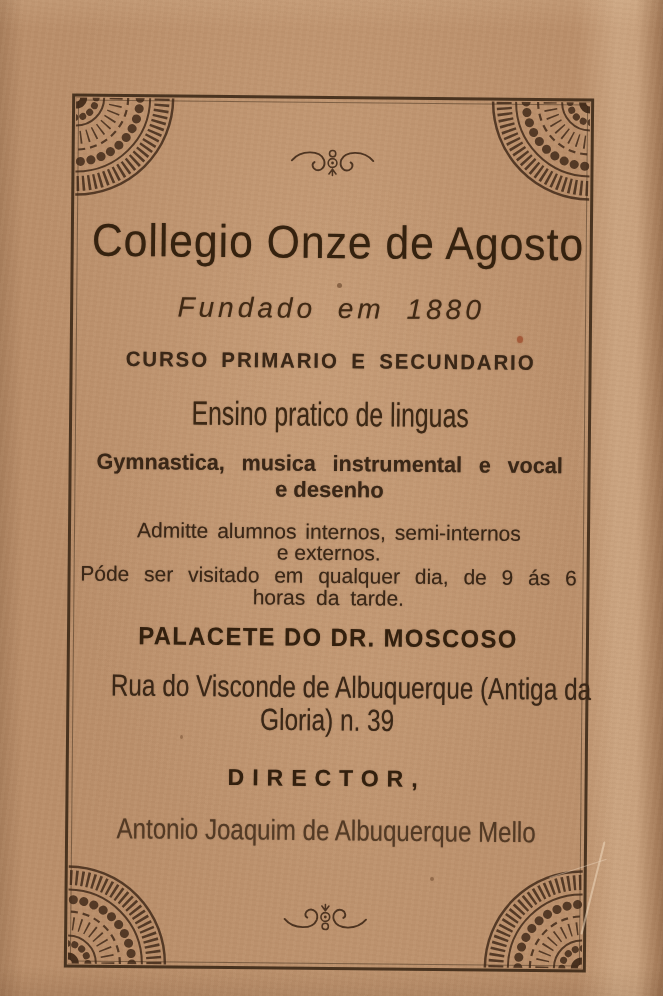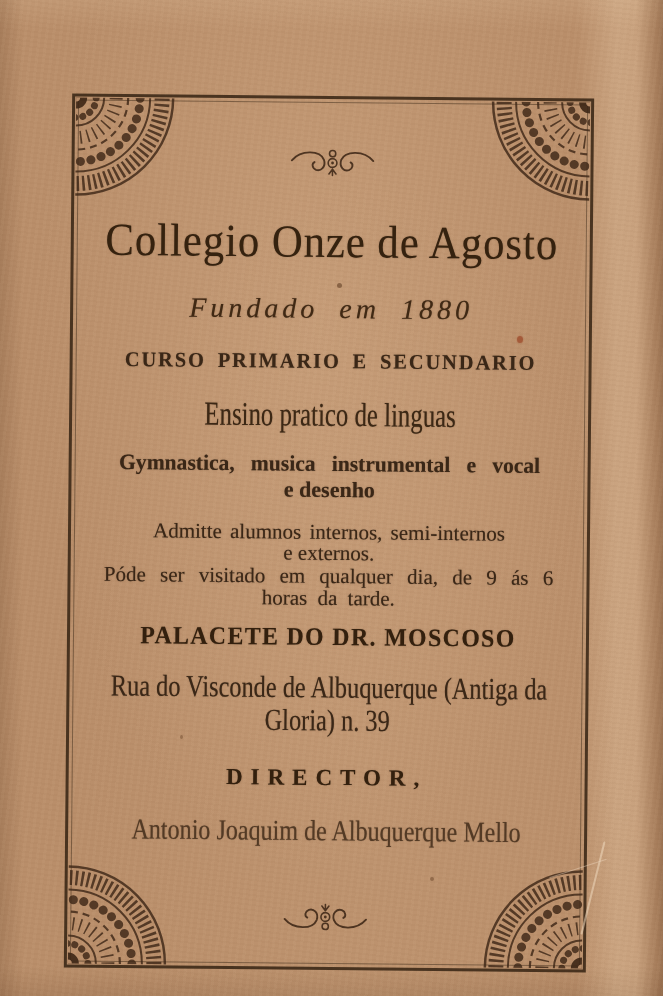--- a/index.html
+++ b/index.html
@@ -7,21 +7,21 @@
     position:relative;width:663px;height:996px;overflow:hidden;
     background-color:#b98e6a;
     background-image:
       repeating-linear-gradient(7deg, rgba(120,80,45,.045) 0 2px, rgba(0,0,0,0) 2px 5px),
       repeating-linear-gradient(97deg, rgba(238,208,172,.05) 0 3px, rgba(0,0,0,0) 3px 7px),
       radial-gradient(ellipse at 48% 33%, rgba(224,186,148,.30), rgba(224,186,148,0) 58%),
       radial-gradient(ellipse at 55% 75%, rgba(214,176,138,.18), rgba(214,176,138,0) 55%),
       linear-gradient(90deg, rgba(94,58,32,.20) 0, rgba(94,58,32,0) 3.5%, rgba(94,58,32,0) 87%,
         rgba(235,206,172,.34) 93%, rgba(235,206,172,.30) 96%, rgba(94,58,32,.22) 99.2%, rgba(80,48,26,.30) 100%),
     	linear-gradient(0deg, rgba(94,58,32,.16) 0, rgba(94,58,32,0) 3%, rgba(94,58,32,0) 97%, rgba(212,176,140,.28) 100%);
-    font-family:Liberation Serif, serif;
+    font-family:Liberation Sans, sans-serif;
   }
   
   .frame{
     position:absolute;left:68px;top:96px;width:516px;height:868px;
     border:3px solid rgba(47,30,15,.82);
     transform:rotate(.55deg);transform-origin:50% 50%;
   }
   .frame::before{
     content:"";position:absolute;inset:3px;border:1px solid rgba(47,30,15,.45);pointer-events:none;
   }

